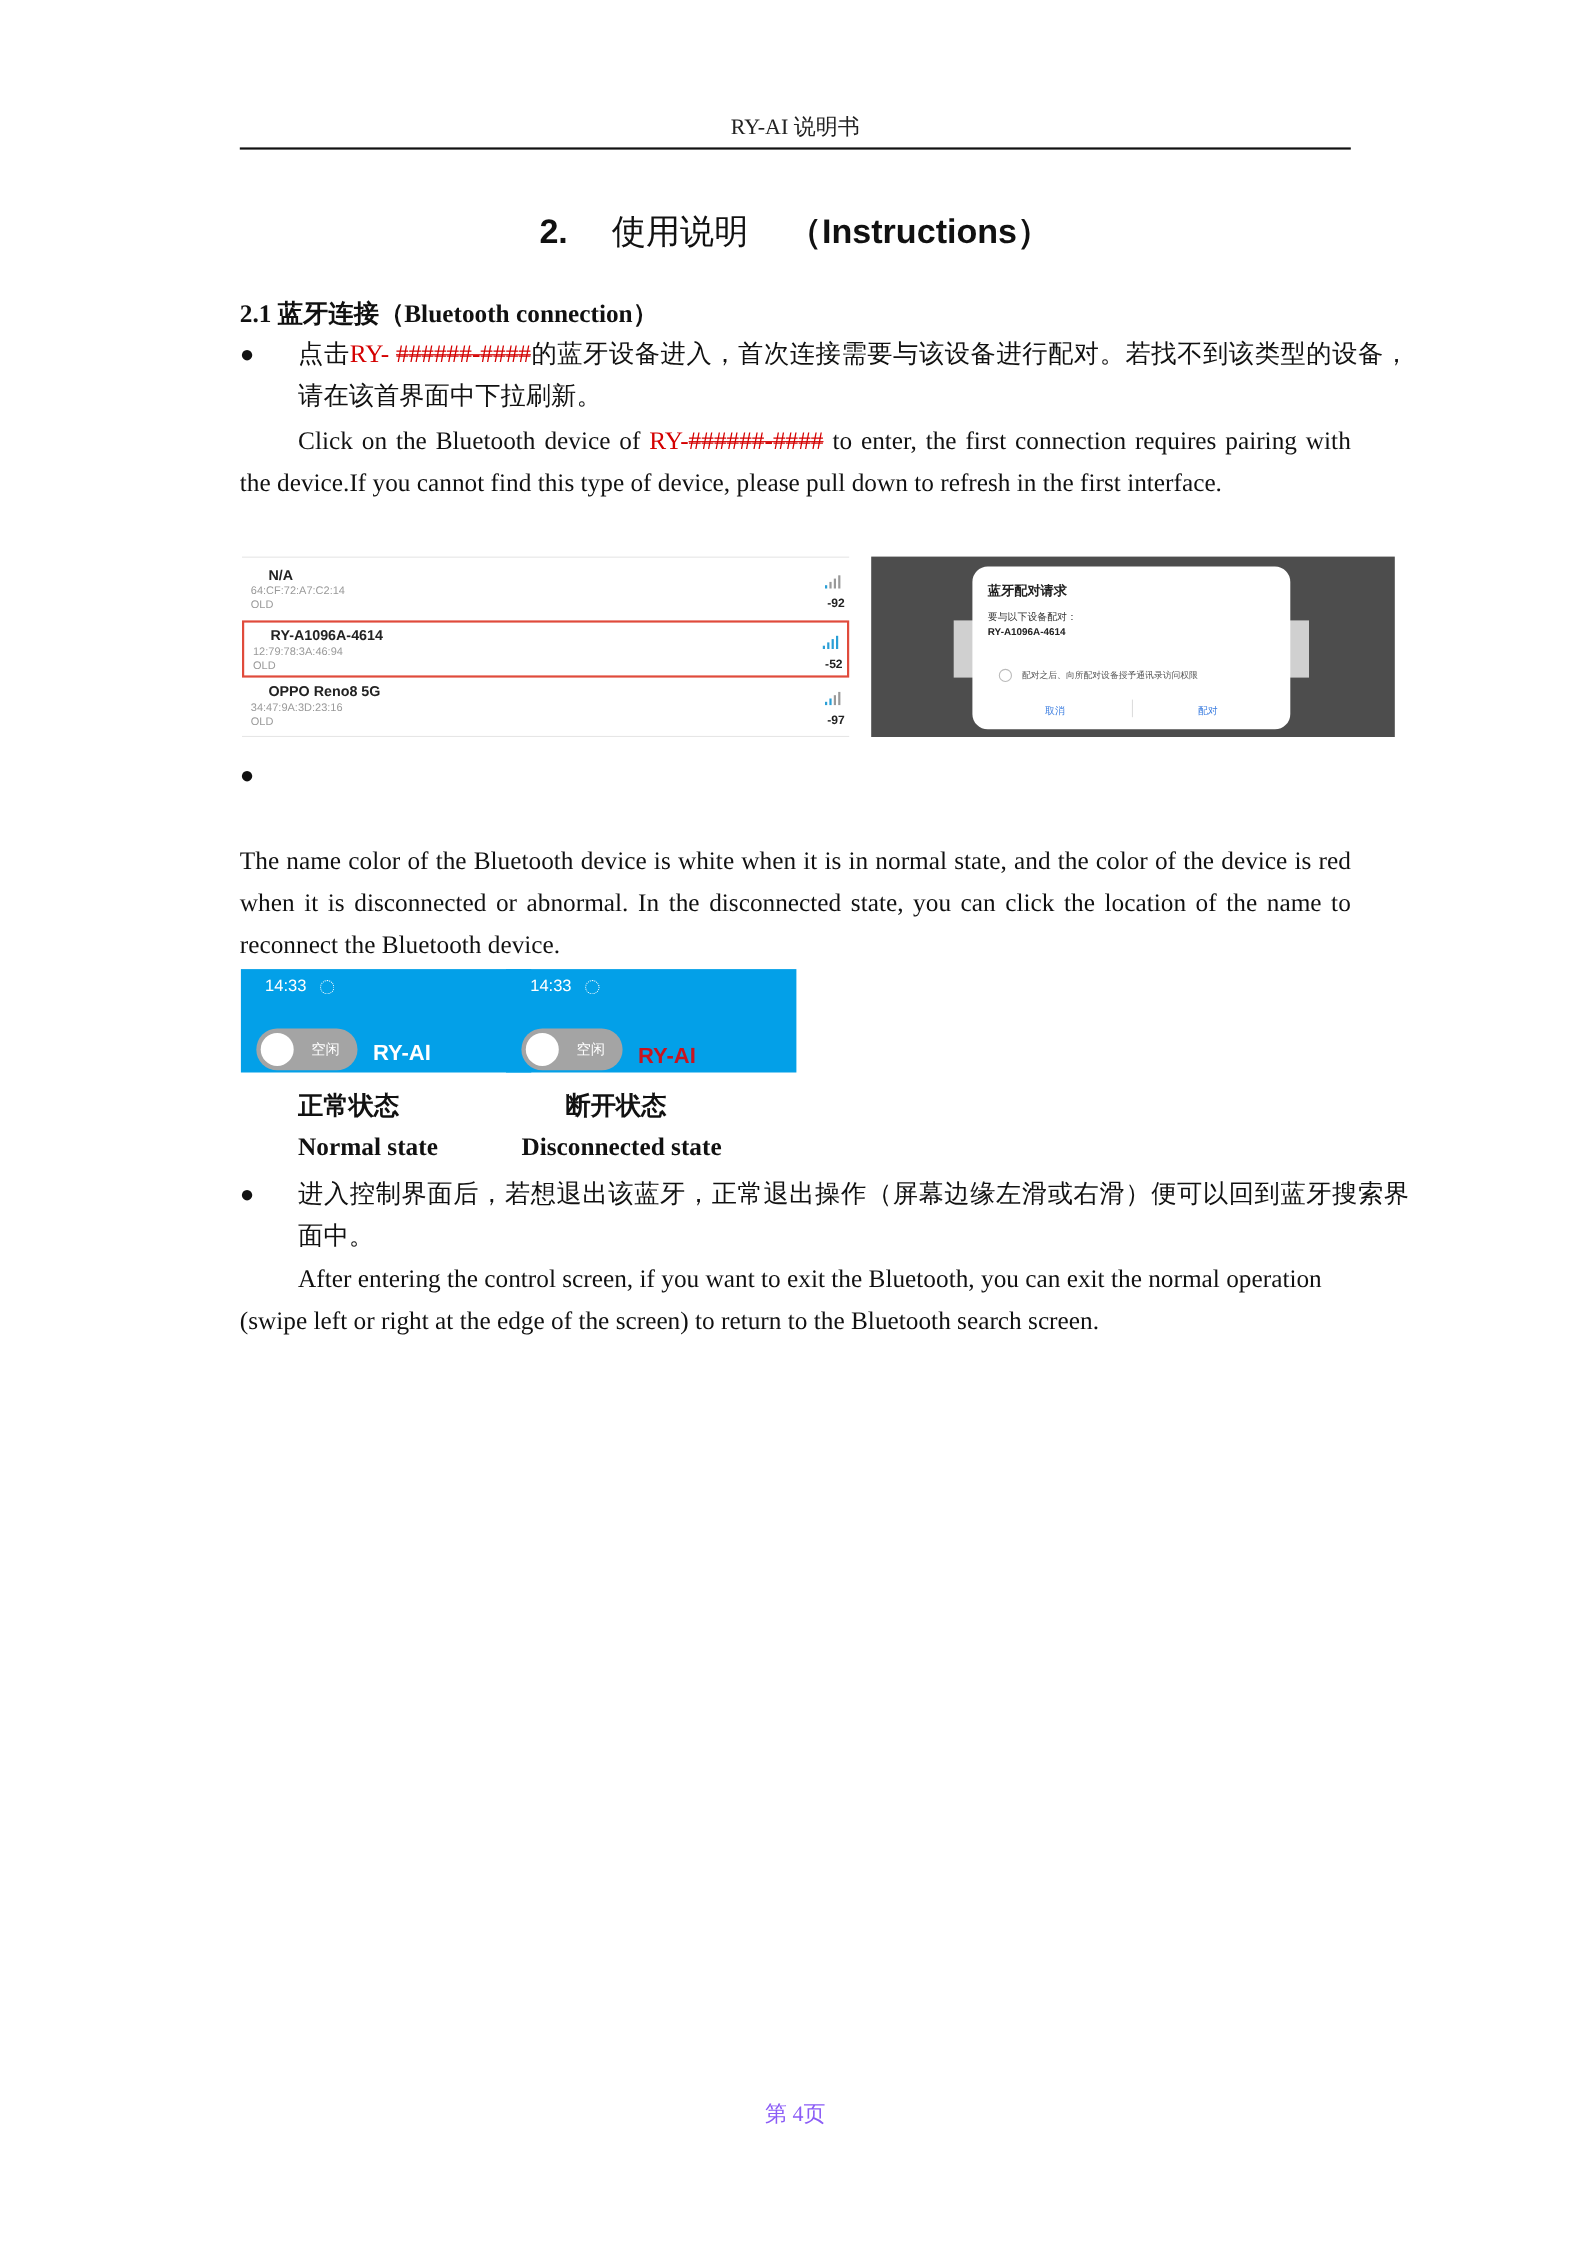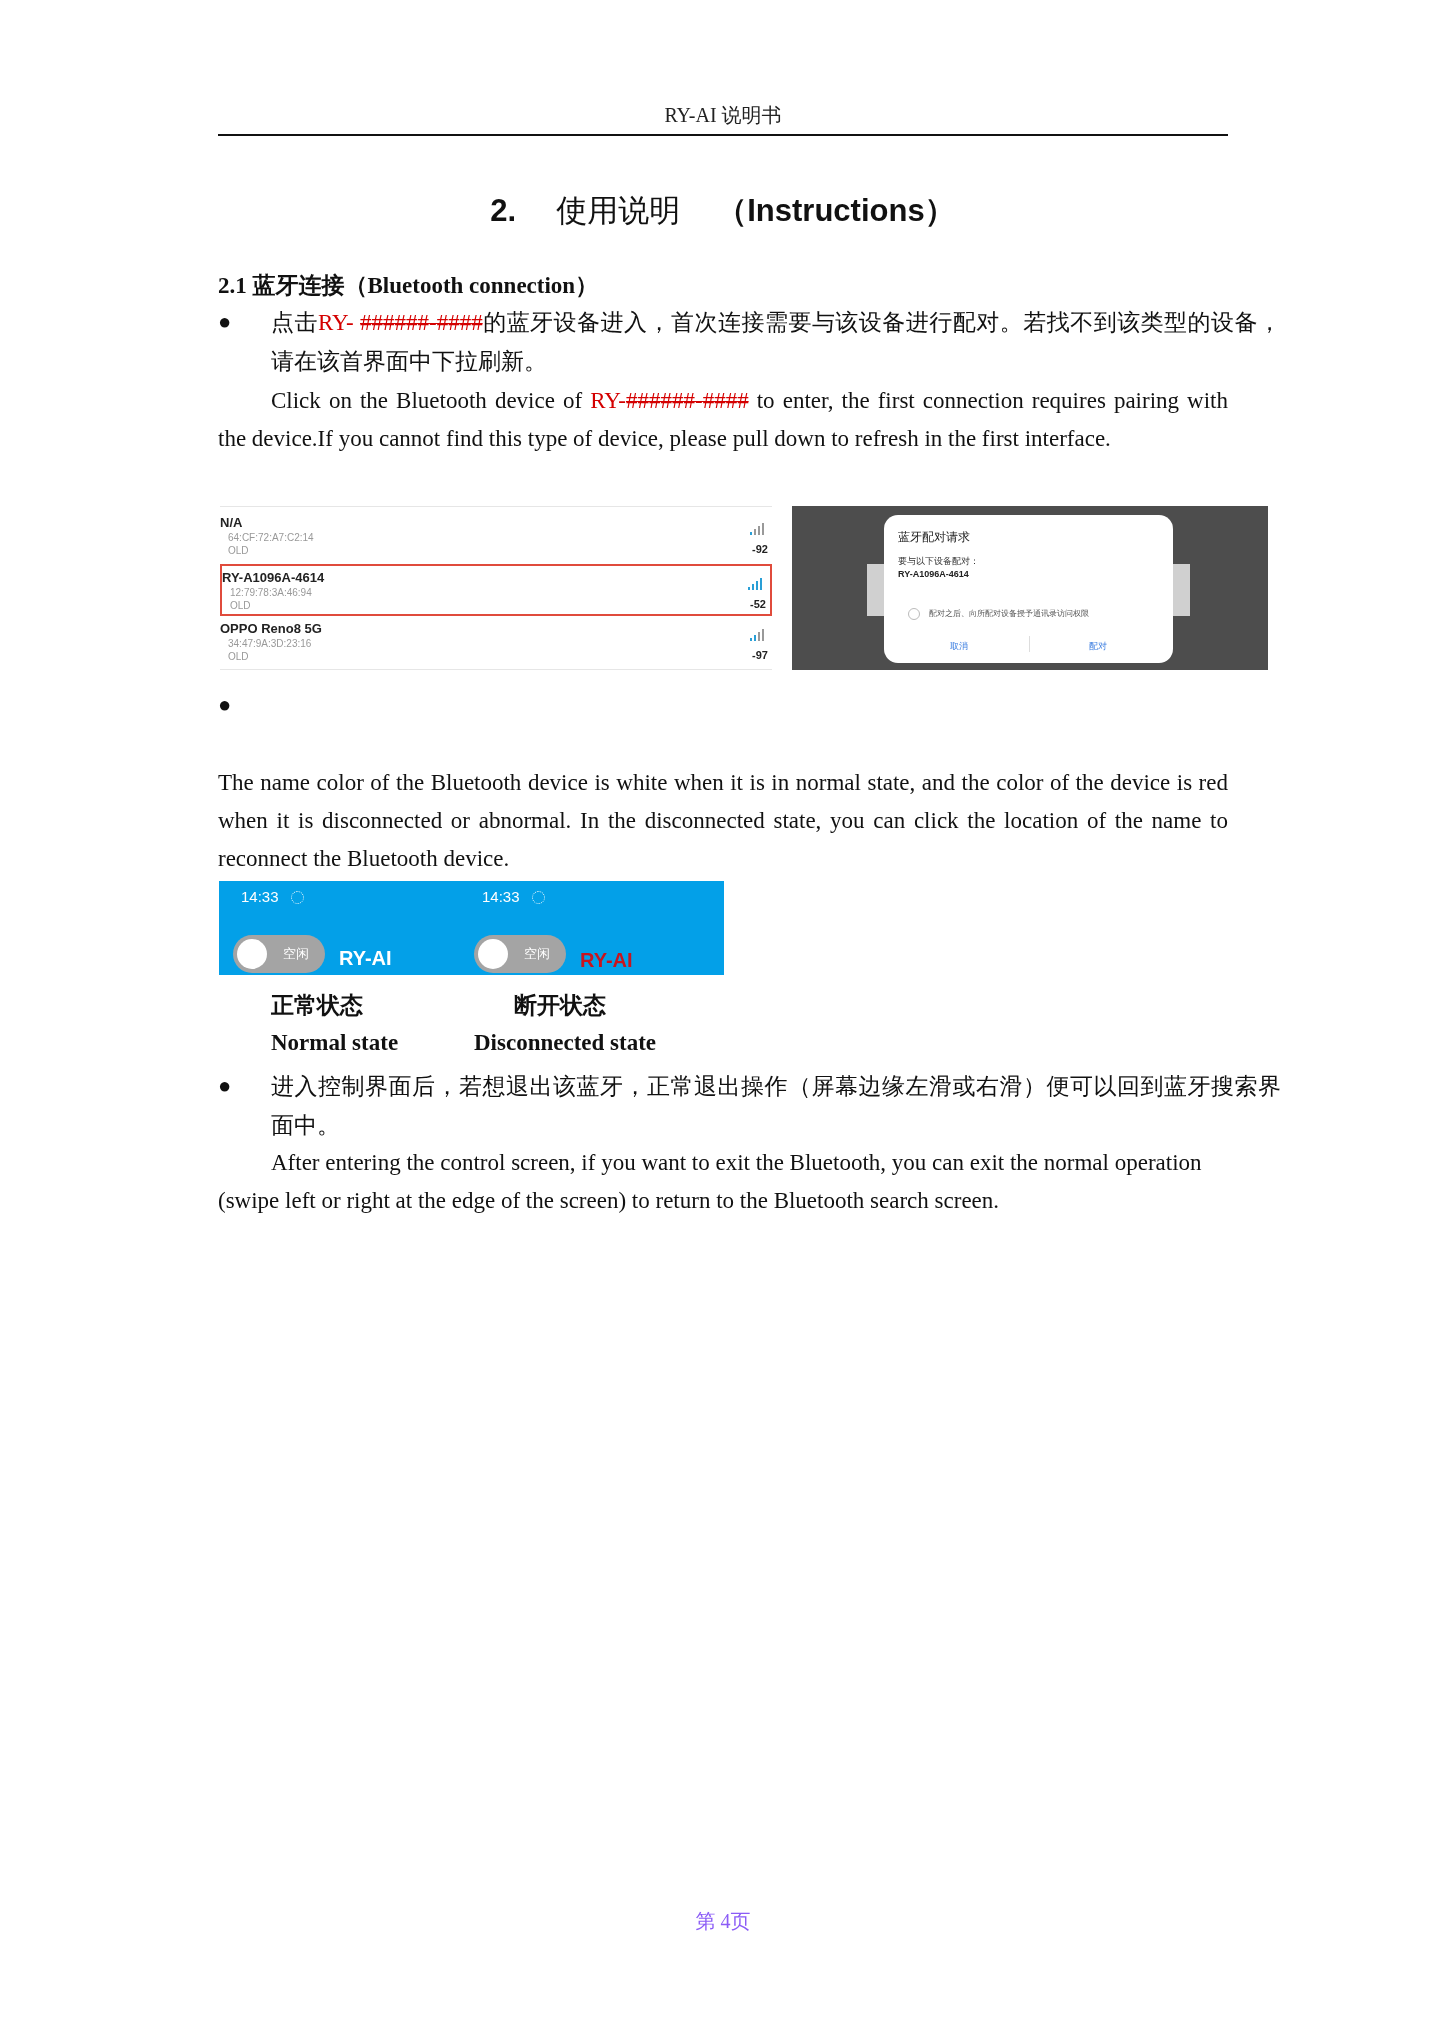--- a/index.html
+++ b/index.html
@@ -17,33 +17,33 @@
   .indent { padding-left:53px; }
   .first-indent { text-indent:53px; }
   .red { color:#d40000; }
   .hash { color:#d40000; text-decoration:line-through; text-decoration-thickness:1px; }
   .cjk { font-family:"DejaVu Sans",sans-serif; font-weight:normal; }
 
   
   .devlist { left:220px; top:506px; width:552px; height:162px; background:#fff; border-top:1px solid #e6e6e6; border-bottom:1px solid #e6e6e6; font-family:"Liberation Sans",sans-serif; }
   .dev { position:absolute; left:0; width:552px; height:52px; }
   .dev.sel { border:2px solid #e04b3c; box-sizing:border-box; }
-  .dev .name { position:absolute; left:0; top:4px; font-size:13px; font-weight:bold; color:#222; }
+  .dev .name { position:absolute; left:24px; top:4px; font-size:13px; font-weight:bold; color:#222; }
   .dev .mac { position:absolute; left:8px; top:21px; font-size:10px; color:#999; }
   .dev .old { position:absolute; left:8px; top:34px; font-size:10px; color:#999; }
   .dev .rssi { position:absolute; right:4px; top:32px; font-size:11px; font-weight:bold; color:#222; }
   .bars { position:absolute; right:4px; top:10px; width:18px; height:14px; }
   .bars i { position:absolute; bottom:0; width:2px; background:#999; }
   .bars i.on { background:#2a9fd6; }
 
   
   .pairimg { left:792px; top:506px; width:476px; height:164px; background:#4d4d4d; font-family:"DejaVu Sans",sans-serif; }
   .pairimg .ghost { position:absolute; top:58px; height:52px; background:#d0d0d0; }
   .dialog { position:absolute; left:92px; top:9px; width:289px; height:148px; background:#fff; border-radius:14px; }
-  .dialog .dt { position:absolute; left:14px; top:14px; font-size:12px; color:#222; }
+  .dialog .dt { position:absolute; left:14px; top:14px; font-size:12px; color:#222;font-weight:bold; }
   .dialog .ds { position:absolute; left:14px; top:40px; font-size:9px; color:#333; }
   .dialog .dn { position:absolute; left:14px; top:54px; font-size:9px; font-weight:bold; color:#222; font-family:"Liberation Sans",sans-serif; }
   .dialog .radio { position:absolute; left:24px; top:93px; width:10px; height:10px; border:1px solid #bbb; border-radius:50%; }
   .dialog .rl { position:absolute; left:45px; top:93px; font-size:8px; color:#555; }
   .dialog .btn { position:absolute; top:125px; font-size:9px; color:#3b7de0; }
   .dialog .sep { position:absolute; left:145px; top:121px; width:1px; height:16px; background:#ddd; }
 
   
   .stimg { top:881px; width:264px; height:94px; background:#03a0e8; font-family:"Liberation Sans",sans-serif; }
   .stimg .time { position:absolute; left:22px; top:7px; font-size:15px; color:#fff; }

